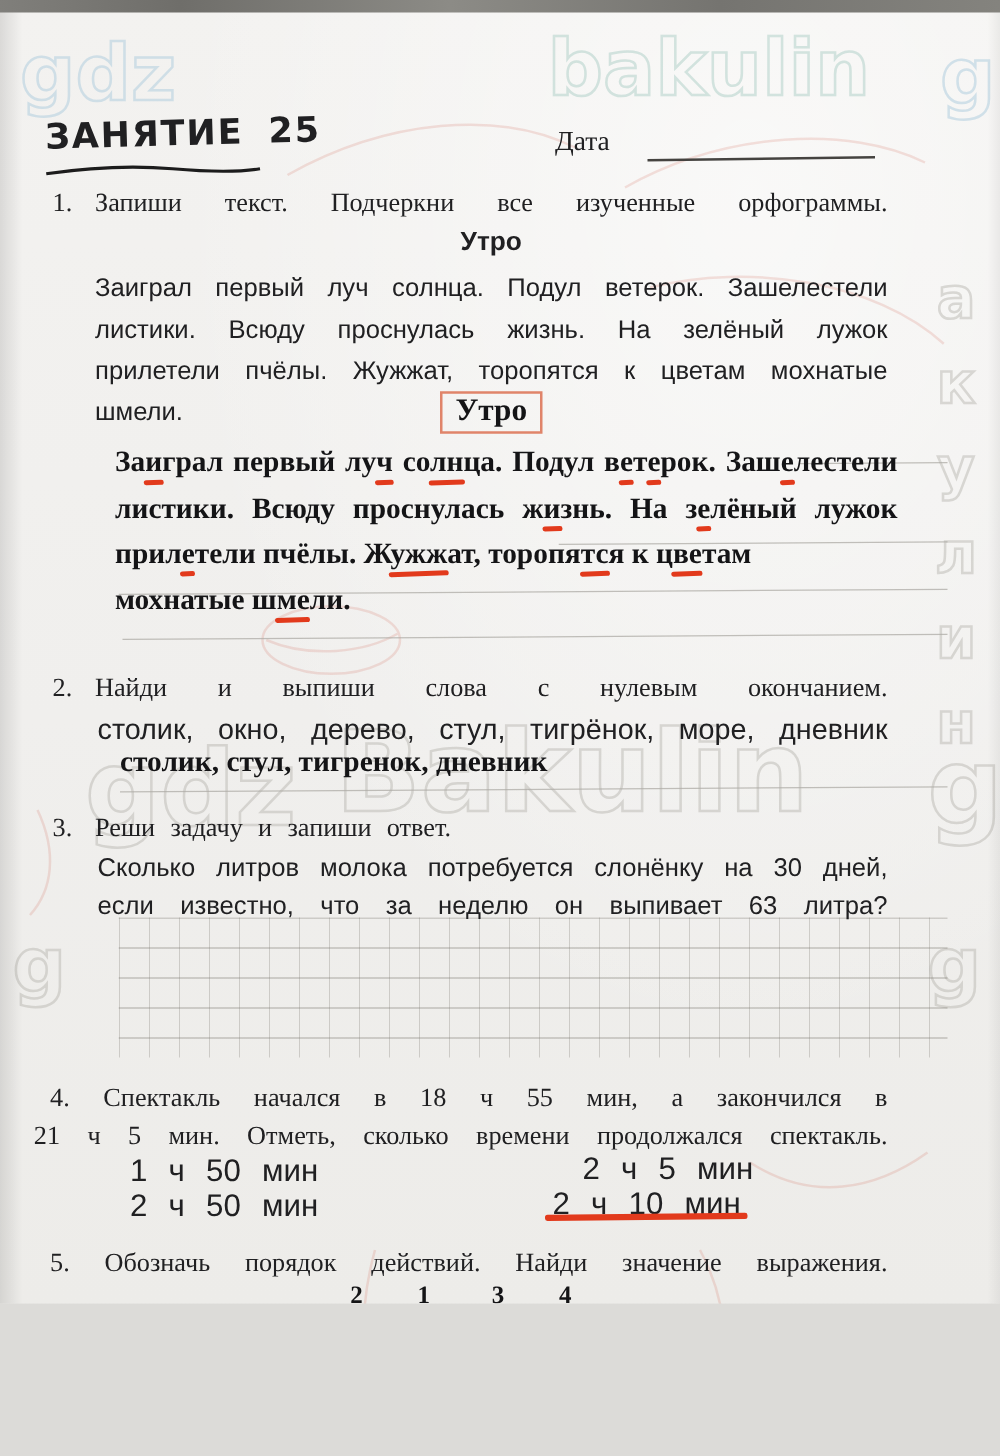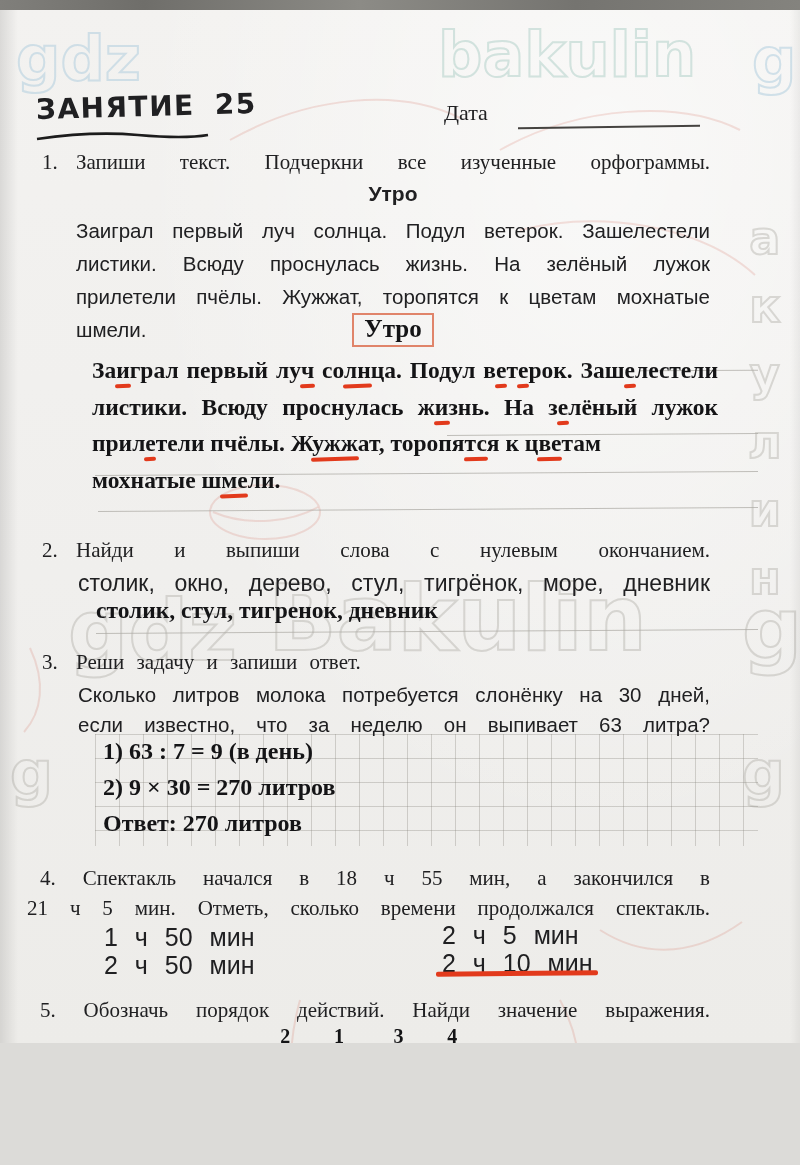--- a/index.html
+++ b/index.html
@@ -182,34 +182,29 @@
   <div class="t2-words jboth">столик, окно, дерево, стул, тигрёнок, море, дневник</div>
   <div class="t2-answer">столик, стул, тигренок, дневник</div>
 
   <span class="tnum" style="top:650px;">3.</span>
   <div class="tinstr" style="top:650px;word-spacing:7px;">Реши задачу и запиши ответ.</div>
   <div class="t3-q">
       <div>Сколько литров молока потребуется слонёнку на 30 дней,</div>
       <div>если известно, что за неделю он выпивает 63 литра?</div>
     </div>
   <div class="grid"></div>
-  <div class="solution">
-      <div>1) 63 : 7 = 9 (в день)</div>
-      <div>2) 9 × 30 = 270 литров</div>
-      <div>Ответ: 270 литров</div>
-    </div>
 
   <div class="t4-line1 jboth">
     <span>4.</span>
     <span>Спектакль начался в 18 ч 55 мин, а закончился в</span>
   </div>
   <div class="t4-line2 jboth">21 ч 5 мин. Отметь, сколько времени продолжался спектакль.</div>
   <div class="opt" style="left:104px;top:923px;">1 ч 50 мин</div>
   <div class="opt" style="left:104px;top:951px;">2 ч 50 мин</div>
-  <div class="opt" style="left:442px;top:921px;">2 ч 5 мин</div>
+  <div class="opt" style="left:466px;top:921px;">2 ч 5 мин</div>
   <div class="opt" style="left:442px;top:949px;">2 ч 10 мин</div>
   <div class="answer-underline"></div>
 
   <div class="t5-line jboth">
     <span>5.</span>
     <span>Обозначь порядок действий. Найди значение выражения.</span>
   </div>
   <div class="expr">
     <span class="tok">
         <span class="op-num">&nbsp;</span>

